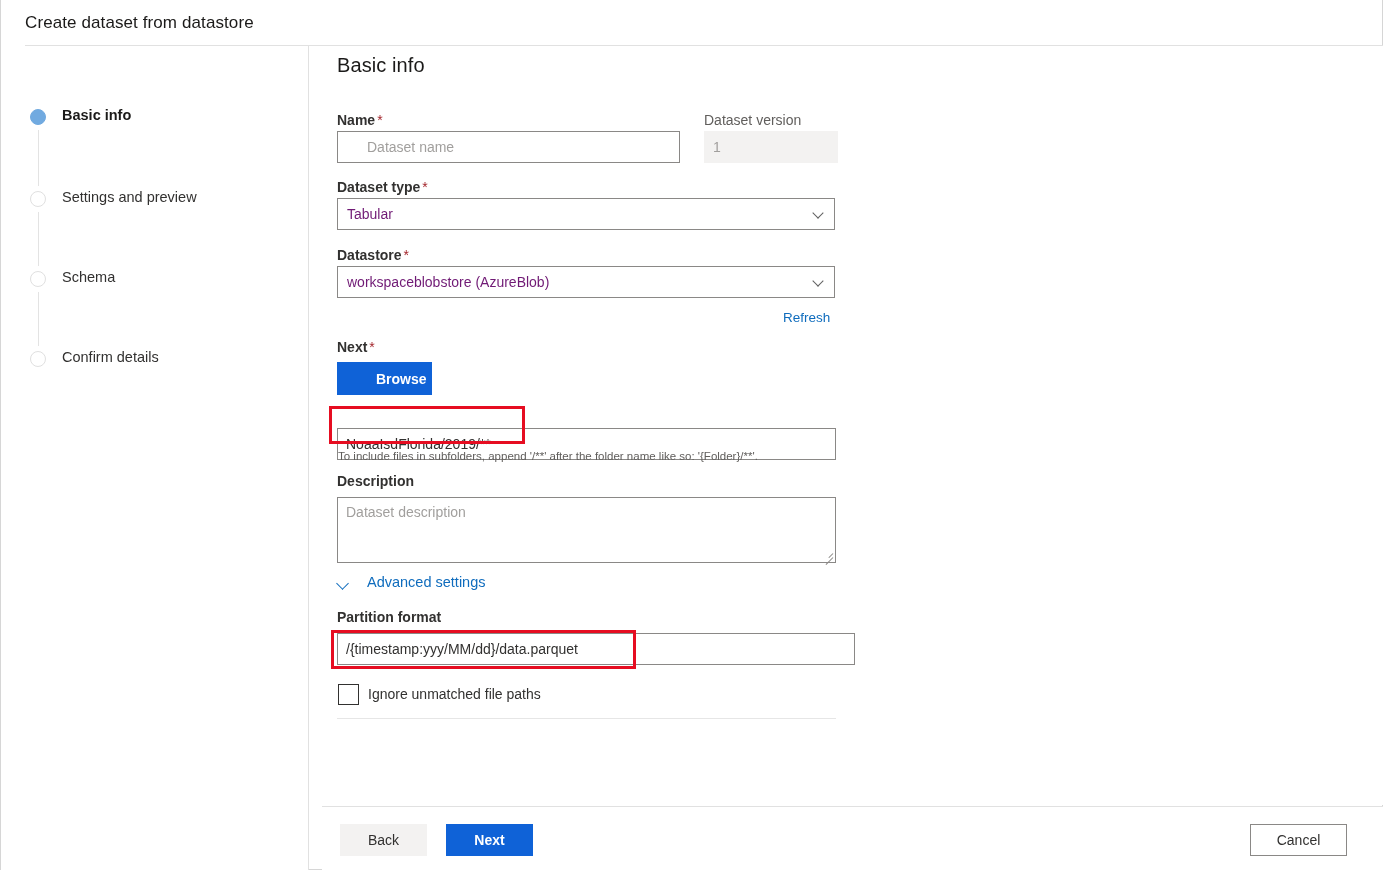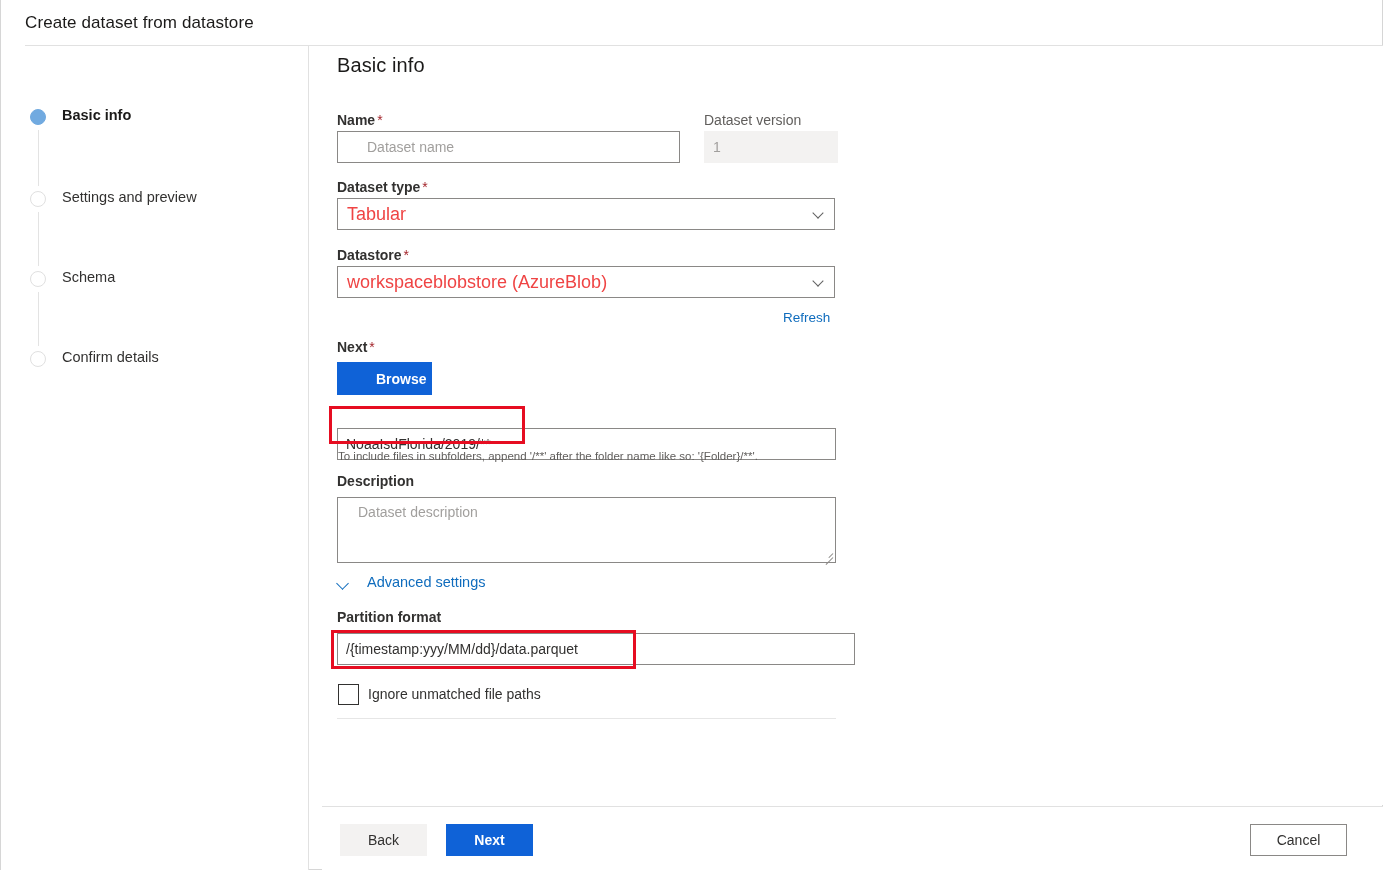--- a/index.html
+++ b/index.html
@@ -136,22 +136,22 @@
   .selectbox {
     position: absolute;
     height: 32px;
     border: 1px solid #8a8886;
     background: #fff;
   }
   .selectbox .sel-text {
     position: absolute;
     left: 9px; top: 0;
     line-height: 30px;
-    font-size: 18px;
-    color: #ef4444;
+    font-size: 14px;
+    color: #701a75;
     white-space: nowrap;
   }
   .chev {
     position: absolute;
     right: 9px; top: 10px;
     width: 11px; height: 11px;
   }
   .chev::before {
     content: "";
     position: absolute;
@@ -194,21 +194,21 @@
 
   #desc-box {
     position: absolute;
     left: 336px; top: 497px;
     width: 499px; height: 66px;
     border: 1px solid #8a8886;
     background: #fff;
     font-family: "Liberation Sans", sans-serif;
     font-size: 14px;
     color: #323130;
-    padding: 6px 20px;
+    padding: 6px 8px;
     resize: none;
     outline: none;
   }
   #desc-box::placeholder { color: #a19f9d; }
   #desc-grip {
     position: absolute;
     left: 820px; top: 548px;
     width: 12px; height: 12px;
     pointer-events: none;
   }

